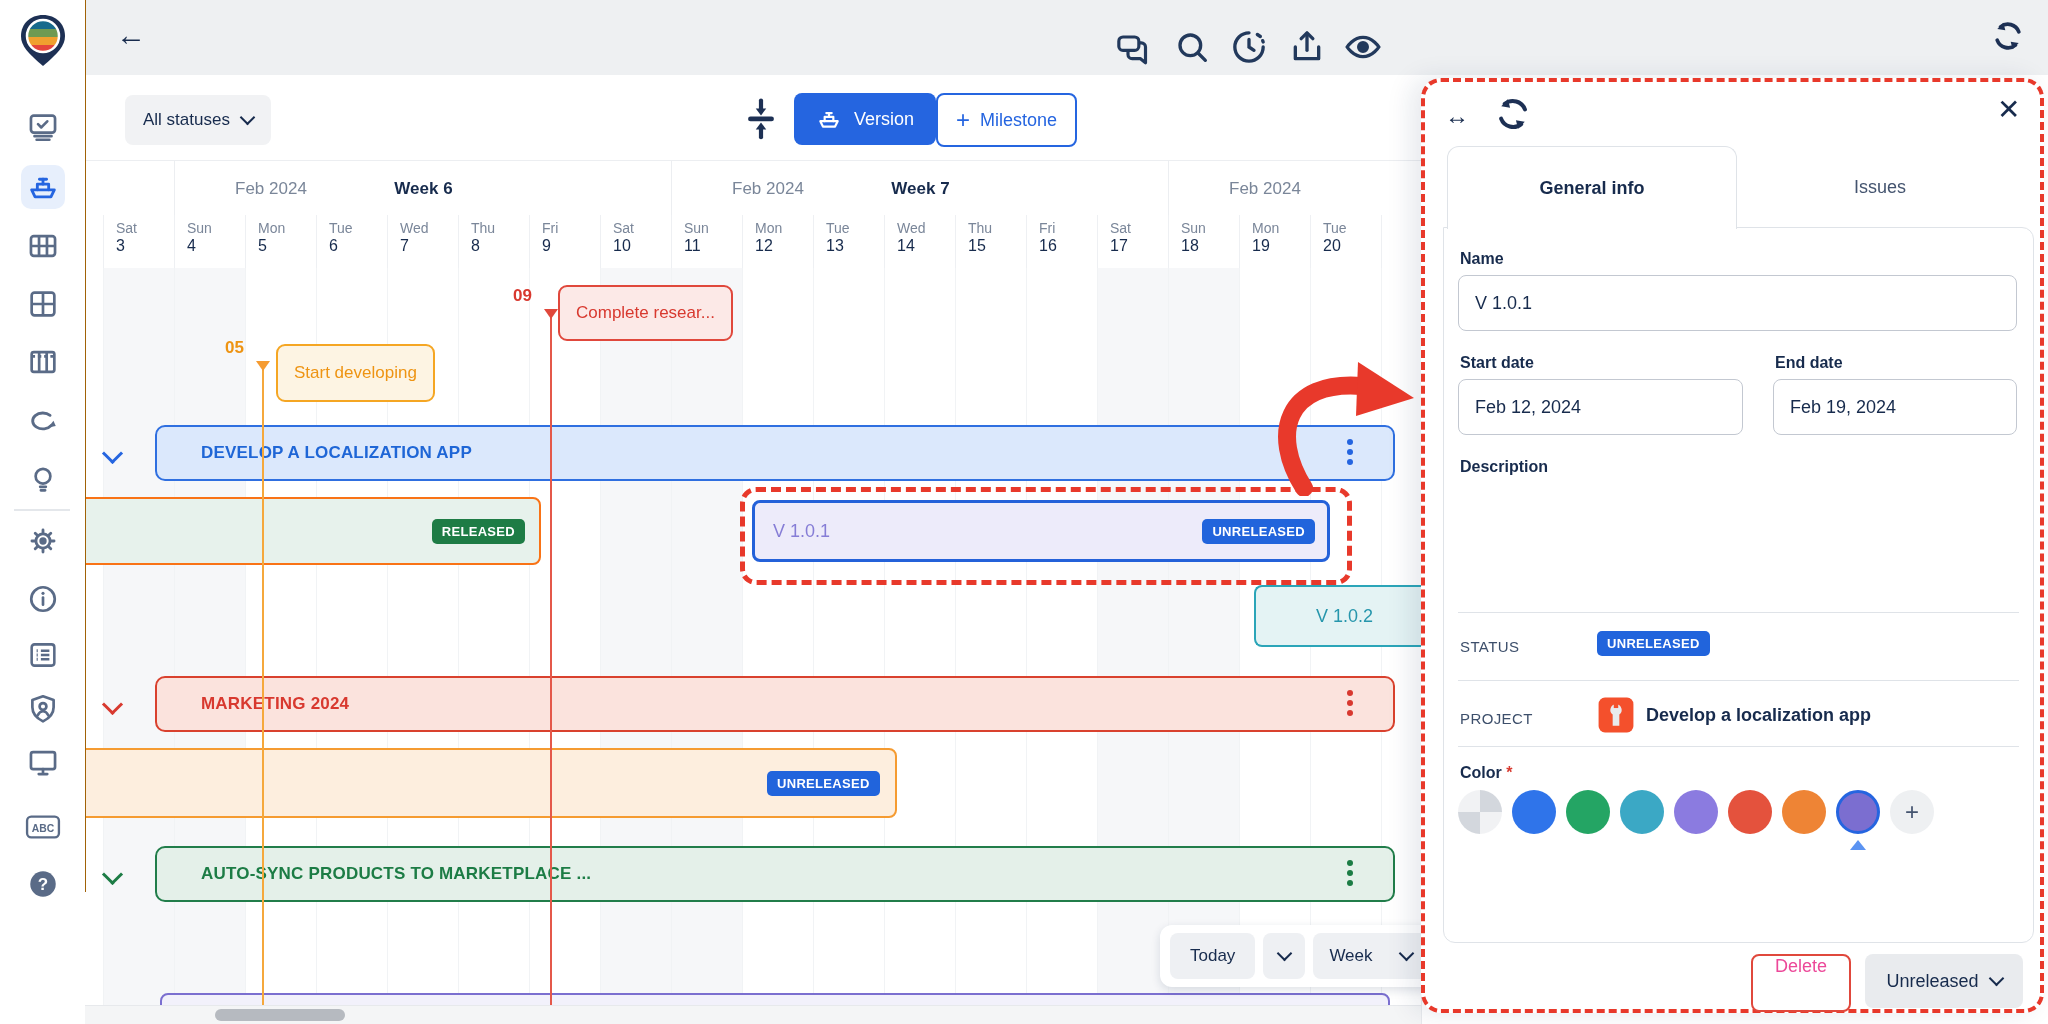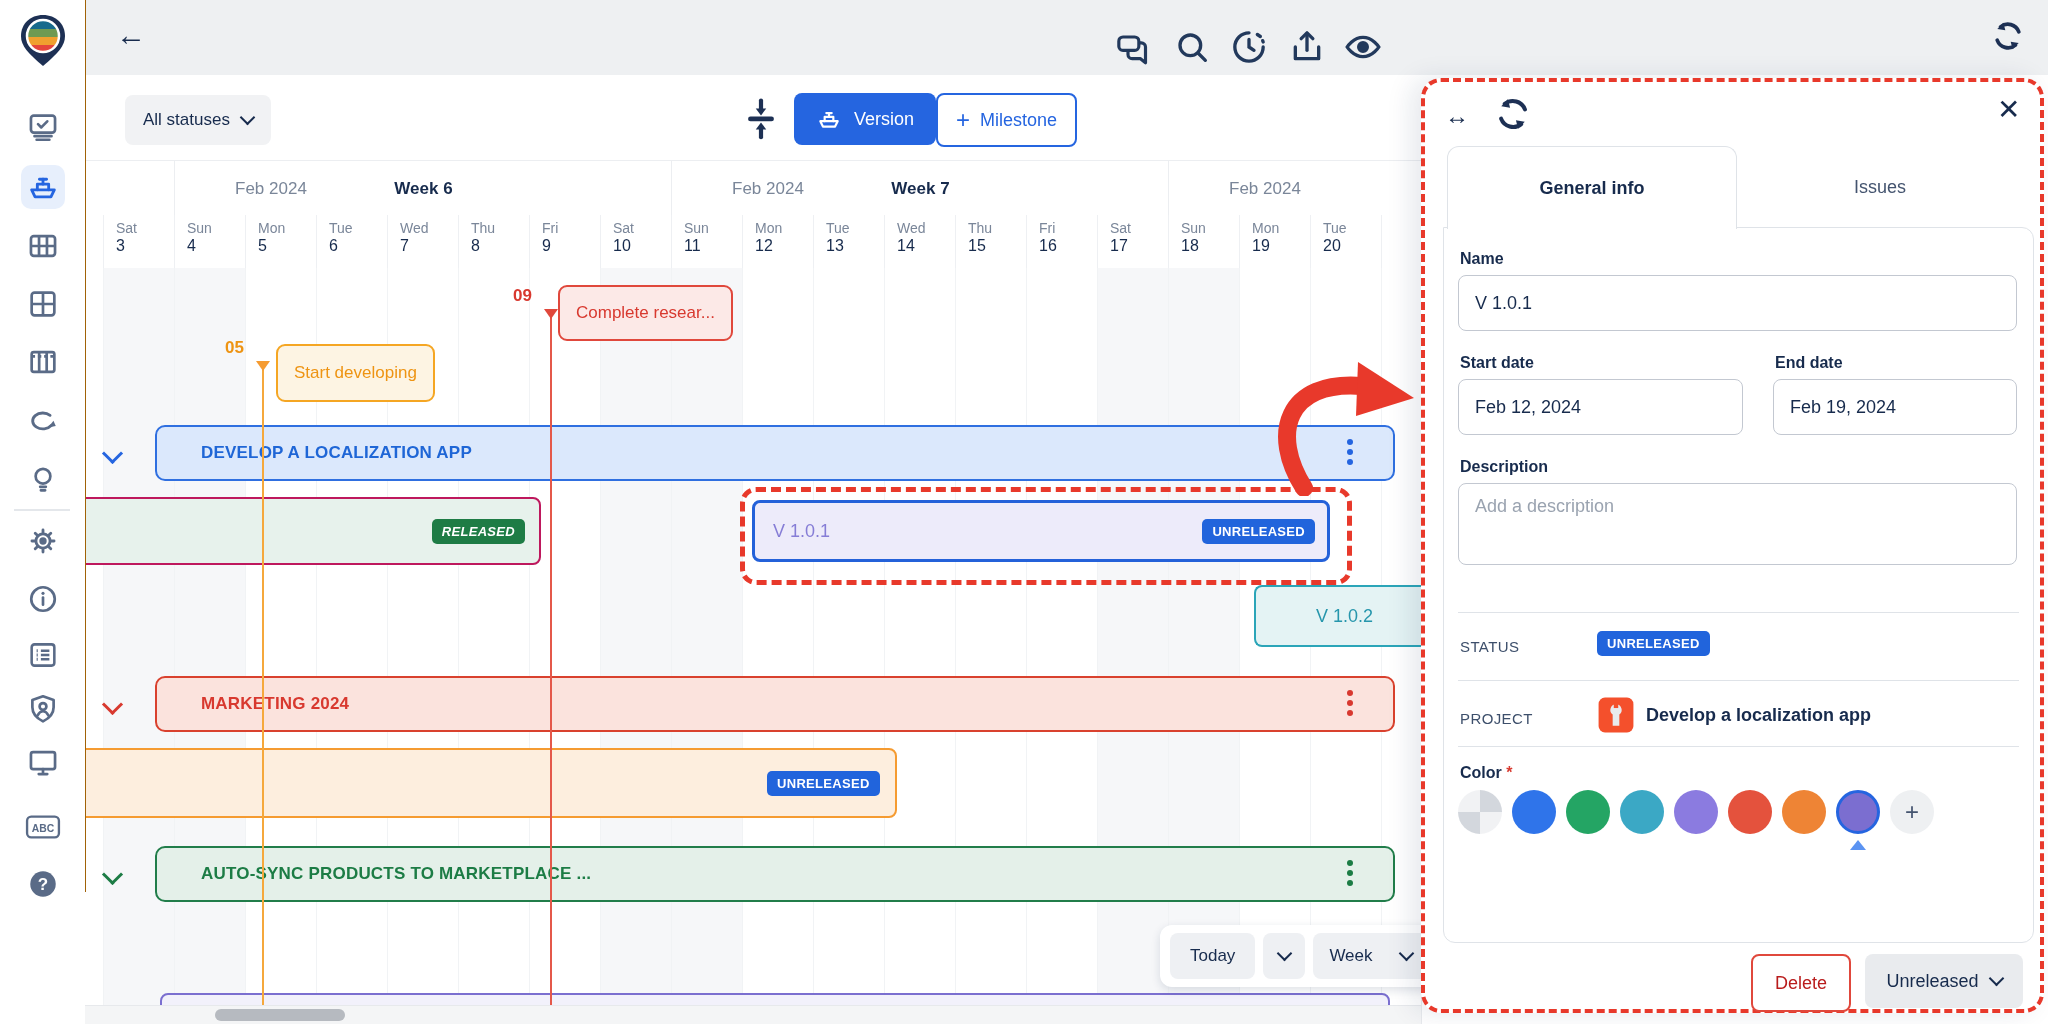--- a/index.html
+++ b/index.html
@@ -73,21 +73,21 @@
   .p-input{position:absolute;box-sizing:border-box;border:1px solid #c3c8d1;border-radius:8px;font-size:18px;color:#172b4d;padding:0 16px;font-family:"Liberation Sans",sans-serif;background:#fff;}
   .p-area{padding-top:12px;resize:none;}
   .p-area::placeholder{color:#9aa3b0;}
   .p-div{position:absolute;left:14px;right:14px;height:1px;background:#dfe3e8;}
   .cap-label{position:absolute;font-size:15px;font-weight:normal;color:#3d4f6b;letter-spacing:.4px;}
   .swatch{position:absolute;width:44px;height:44px;border-radius:50%;cursor:pointer;box-sizing:border-box;}
   .swatch.checker{background:conic-gradient(#d3d7dd 0 25%,#f1f2f4 0 50%,#d3d7dd 0 75%,#f1f2f4 0);}
   .swatch.selected{border:3px solid #2565e0;}
   .swatch.add{background:#eef0f2;display:flex;align-items:center;justify-content:center;font-size:24px;color:#44546f;}
   #swatch-pointer{position:absolute;width:0;height:0;border-left:8px solid transparent;border-right:8px solid transparent;border-bottom:10px solid #5b93f2;}
-  #delete-btn{left:326px;top:872px;width:96px;height:54px;background:#fff;border:2px solid #e0483c;border-radius:8px;color:#b91c1c;font-size:18px;display:flex;align-items:center;justify-content:center;cursor:pointer;}
+  #delete-btn{left:326px;top:872px;width:96px;height:54px;background:#fff;border:2px solid #e0483c;border-radius:8px;color:#ec4899;font-size:18px;display:flex;align-items:flex-start;justify-content:center;cursor:pointer;}
   #release-dd{left:440px;top:872px;width:158px;height:54px;background:#e9ebee;border-radius:8px;color:#172b4d;font-size:18px;display:flex;align-items:center;justify-content:center;gap:12px;cursor:pointer;}
 
   #anno-arrow{left:1262px;top:356px;z-index:60;pointer-events:none;}
 </style>
 </head>
 <body>
 
 <div id="stage">
 
   <div id="header" class="abs"></div>
@@ -405,21 +405,21 @@
     <div class="chev" style="top:178px;border-color:#2565e0;"></div>
     <div class="group-bar" style="top:157px;background:#dbe8fc;border:2px solid #2f6fe0;color:#1f66d6;">
       <span>DEVELOP A LOCALIZATION APP</span>
     </div>
     <div class="dots" style="top:171px;">
         <i style="background:#2565e0;"></i>
         <i style="background:#2565e0;"></i>
         <i style="background:#2565e0;"></i>
       </div>
 
-    <div class="vbar" style="left:-15px;top:229px;width:471px;height:68px;background:#e7f2ec;border:2px solid #be185d;border-radius:8px;font-style:italic;">
+    <div class="vbar" style="left:-15px;top:229px;width:471px;height:68px;background:#e7f2ec;border:2px solid #f97316;border-radius:8px;">
       <span class="badge" style="position:absolute;right:14px;background:#1e7c45;">RELEASED</span>
     </div>
 
     <div style="position:absolute;left:655px;top:219px;width:602px;height:88px;border:5px dashed #e8392b;border-radius:16px;z-index:5;"></div>
     <div class="vbar" style="left:667px;top:232px;width:578px;height:62px;background:#edebfa;border:3px solid #2461d9;border-radius:8px;z-index:5;">
       <span style="margin-left:18px;font-size:18px;color:#867dd6;">V 1.0.1</span>
       <span class="badge" style="position:absolute;right:12px;background:#2164dc;">UNRELEASED</span>
     </div>
 
     <div class="vbar" style="left:1169px;top:317px;width:270px;height:62px;background:#e4f3f4;border:2px solid #2ba5b8;border-radius:8px 0 0 8px;border-right:none;padding-left:36px;">
@@ -492,21 +492,20 @@
     <div id="panel-card" class="abs">
       <span class="p-label" style="left:16px;top:22px;">Name</span>
       <input class="p-input" style="left: 14px; top: 47px; width: 559px; height: 56px;" value="V 1.0.1">
 
       <span class="p-label" style="left:16px;top:126px;">Start date</span>
       <input class="p-input" style="left: 14px; top: 151px; width: 285px; height: 56px;" value="Feb 12, 2024">
       <span class="p-label" style="left:331px;top:126px;">End date</span>
       <input class="p-input" style="left: 329px; top: 151px; width: 244px; height: 56px;" value="Feb 19, 2024">
 
       <span class="p-label" style="left:16px;top:230px;">Description</span>
-      <textarea class="p-input p-area" style="left: 14px; top: 255px; width: 559px; height: 82px;" placeholder="Add a description"></textarea>
 
       <div class="p-div" style="top:384px;"></div>
 
       <span class="cap-label" style="left:16px;top:410px;">STATUS</span>
       <span class="badge" style="position:absolute;left:153px;top:403px;background:#2164dc;">UNRELEASED</span>
 
       <div class="p-div" style="top:452px;"></div>
 
       <span class="cap-label" style="left:16px;top:482px;">PROJECT</span>
       <span class="abs" style="left:153px;top:468px;">

